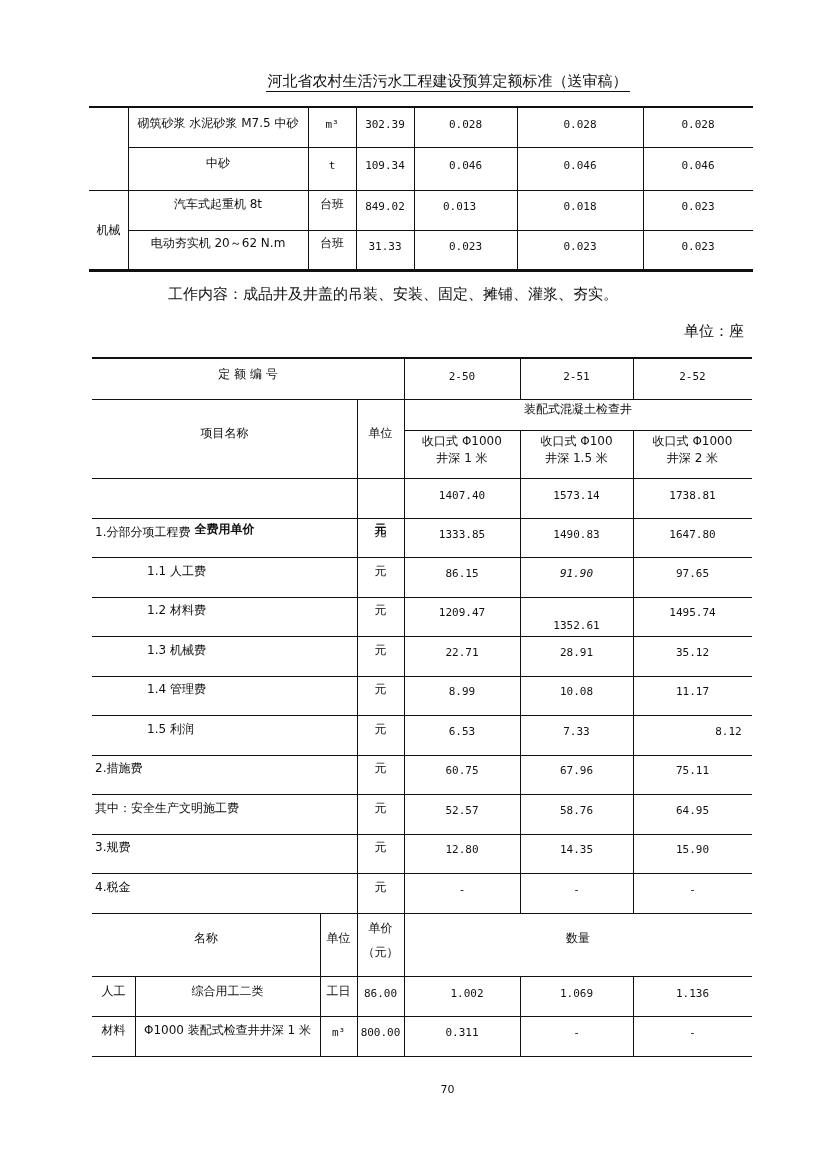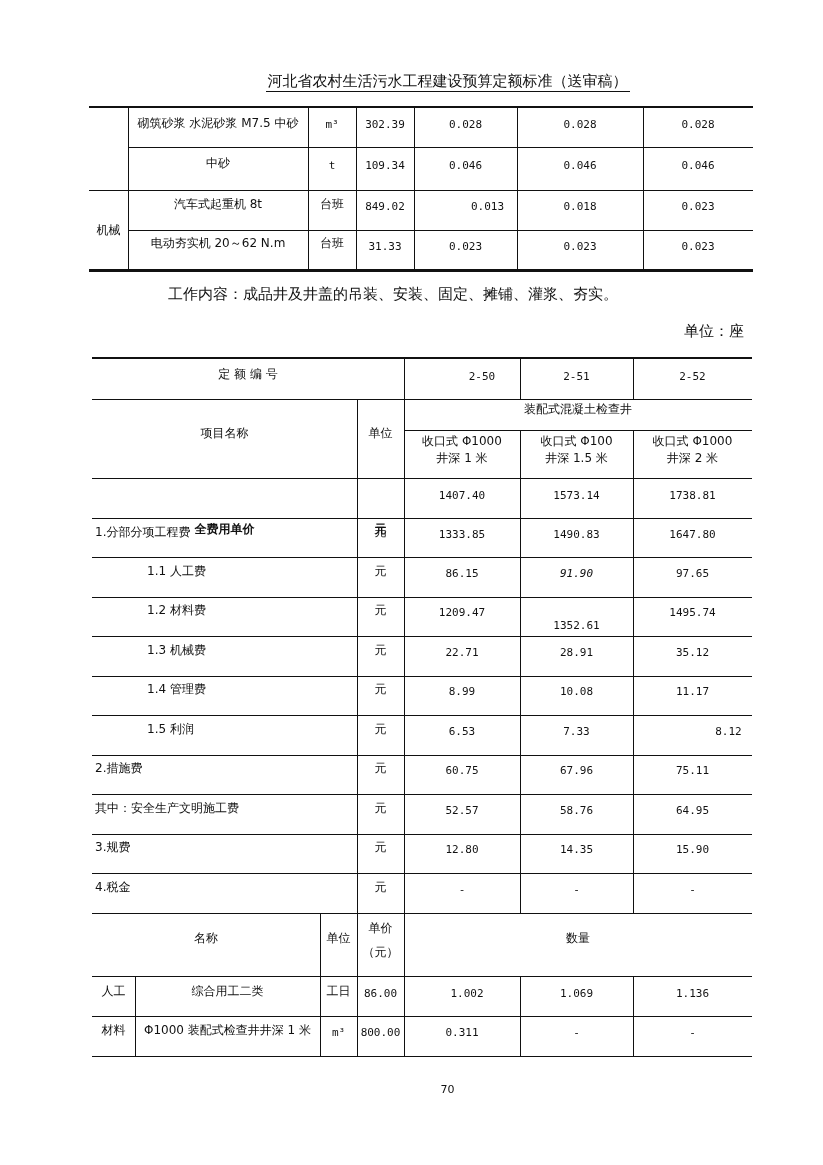--- a/index.html
+++ b/index.html
@@ -54,21 +54,21 @@
   <div class="cell num" style="left:356px;top:157px;width:58px;">109.34</div>
   <div class="cell num" style="left:414px;top:157px;width:103px;">0.046</div>
   <div class="cell num" style="left:517px;top:157px;width:126px;">0.046</div>
   <div class="cell num" style="left:643px;top:157px;width:110px;">0.046</div>
 
   <div class="cell mid" style="left:89px;top:190px;width:39px;height:80px;">机械</div>
 
   <div class="cell" style="left:128px;top:196px;width:180px;">汽车式起重机 8t</div>
   <div class="cell" style="left:308px;top:196px;width:48px;">台班</div>
   <div class="cell num" style="left:356px;top:198px;width:58px;">849.02</div>
-  <div class="cell num" style="left:436px;top:198px;width:103px;">0.013</div>
+  <div class="cell num" style="left:408px;top:198px;width:103px;">0.013</div>
   <div class="cell num" style="left:517px;top:198px;width:126px;">0.018</div>
   <div class="cell num" style="left:643px;top:198px;width:110px;">0.023</div>
 
   <div class="cell" style="left:128px;top:235px;width:180px;">电动夯实机 20～62 N.m</div>
   <div class="cell" style="left:308px;top:235px;width:48px;">台班</div>
   <div class="cell num" style="left:356px;top:238px;width:58px;">31.33</div>
   <div class="cell num" style="left:414px;top:238px;width:103px;">0.023</div>
   <div class="cell num" style="left:517px;top:238px;width:126px;">0.023</div>
   <div class="cell num" style="left:643px;top:238px;width:110px;">0.023</div>
 </div>
@@ -102,21 +102,21 @@
   <div class="vl" style="left:520px;top:358px;height:41px;"></div>
   <div class="vl" style="left:520px;top:430px;height:483px;"></div>
   <div class="vl" style="left:633px;top:358px;height:41px;"></div>
   <div class="vl" style="left:633px;top:430px;height:483px;"></div>
   <div class="vl" style="left:320px;top:913px;height:143px;"></div>
   <div class="vl" style="left:135px;top:976px;height:80px;"></div>
   <div class="vl" style="left:520px;top:976px;height:80px;"></div>
   <div class="vl" style="left:633px;top:976px;height:80px;"></div>
 
   <div class="cell" style="left:92px;top:366px;width:312px;">定 额 编 号</div>
-  <div class="cell num" style="left:404px;top:368px;width:116px;margin-left:20px;">2-50</div>
+  <div class="cell num" style="left:404px;top:368px;width:116px;">2-50</div>
   <div class="cell num" style="left:520px;top:368px;width:113px;text-align:center;">2-51</div>
   <div class="cell num" style="left:633px;top:368px;width:119px;">2-52</div>
 
   <div class="cell" style="left:92px;top:425px;width:265px;">项目名称</div>
   <div class="cell" style="left:357px;top:425px;width:47px;">单位</div>
   <div class="cell" style="left:404px;top:401px;width:348px;">装配式混凝土检查井</div>
   <div class="cell" style="left:404px;top:433px;width:116px;flex-direction:column;align-items:center;">
     <span>收口式 Φ1000</span>
       <span>井深 1 米</span>
   </div>

